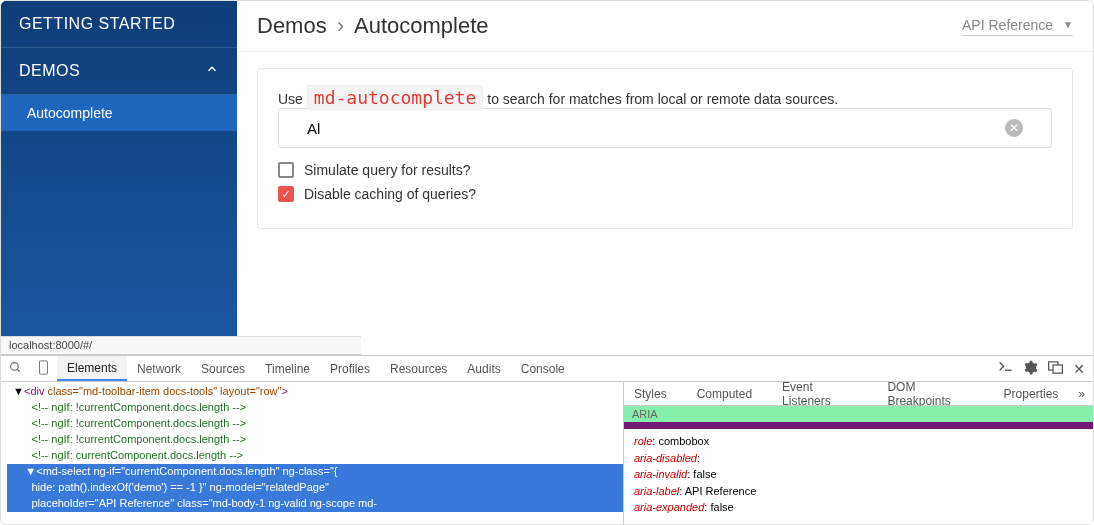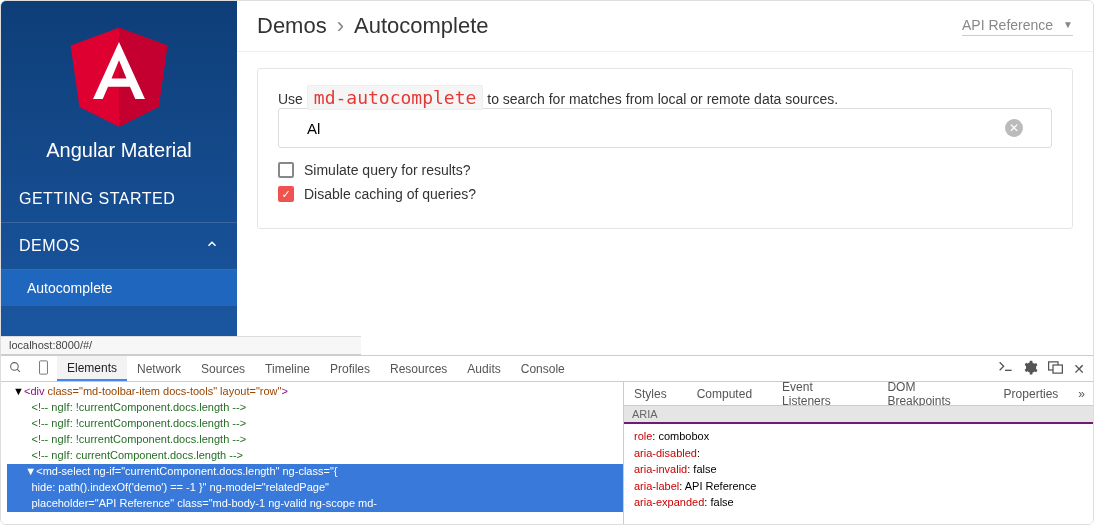--- a/index.html
+++ b/index.html
@@ -43,37 +43,29 @@
 .dom-pane { flex: 1; overflow: hidden; font-size: 11px; line-height: 1.45; padding: 2px 0 0 6px; }
 .dom-line { white-space: pre; }
 .t-tag { color: #881280; }
 .t-attr { color: #994500; }
 .t-cmt { color: #236e25; }
 .dom-sel { background: #3879d9; color: #fff !important; }
 .side-pane { width: 470px; border-left: 1px solid #ccc; display: flex; flex-direction: column; font-size: 11px; }
 .sp-tabs { display: flex; border-bottom: 1px solid #ccc; height: 24px; align-items: center; font-family: -apple-system, Arial, sans-serif; font-size: 12px; color: #555; gap: 10px; }
 .sp-tabs .stab { padding: 0 10px; cursor: pointer; }
 .sp-tabs .more { margin-left: auto; padding-right: 8px; }
-.aria-head { background: #e5e5e5; border-bottom: 2px solid #701a75; padding: 2px 8px; font-family: -apple-system, Arial, sans-serif; font-size: 11px; color: #666; }
+.aria-head { background: #86efac; border-bottom: 7px solid #701a75; padding: 2px 8px; font-family: -apple-system, Arial, sans-serif; font-size: 11px; color: #666; }
 .aria-body { padding: 4px 10px; font-family: Menlo, Consolas, monospace; line-height: 1.5; }
-.aria-k { color: #c80000; }
+.aria-k { color: #c80000; font-style: italic; }
 </style>
 </head>
 <body>
 
 <div class="app">
   <div class="sidebar">
-    <div class="logo-area">
-      <svg class="shield" width="110" height="110" viewBox="0 0 250 250">
-        <polygon fill="#DD0031" points="125,20 235,60 215,200 125,245 35,200 15,60"></polygon>
-        <polygon fill="#C3002F" points="125,20 125,245 215,200 235,60"></polygon>
-        <path fill="#fff" d="M125 52 L66 182 h22 l12-28 h50 l12 28 h22 L125 52 Z M108 135 l17-41 17 41 h-34 Z"></path>
-      </svg>
-      <div class="brand">Angular Material</div>
-    </div>
     <div class="nav-item">
       <span>GETTING STARTED</span>
     </div>
     <div class="nav-item">
       <span>DEMOS</span>
       <svg width="14" height="14" viewBox="0 0 24 24" fill="none" stroke="#fff" stroke-width="2.5">
           <polyline points="6 15 12 9 18 15"></polyline>
         </svg>
     </div>
     <div class="nav-sub">Autocomplete</div>

